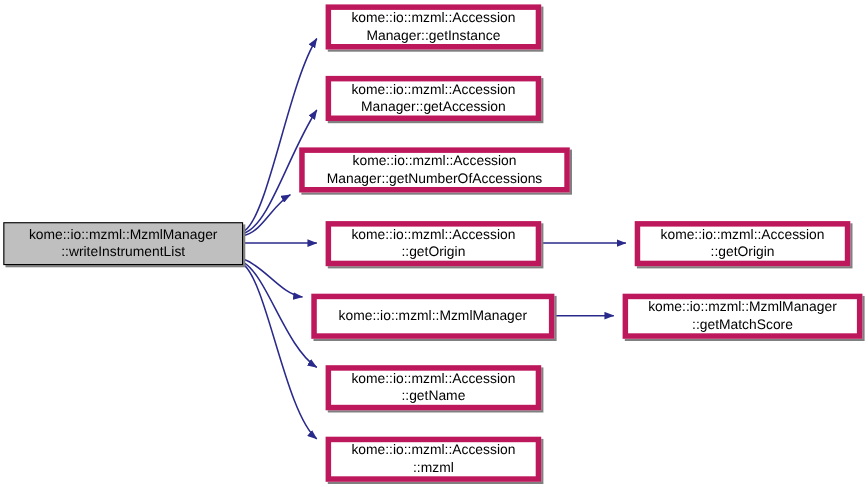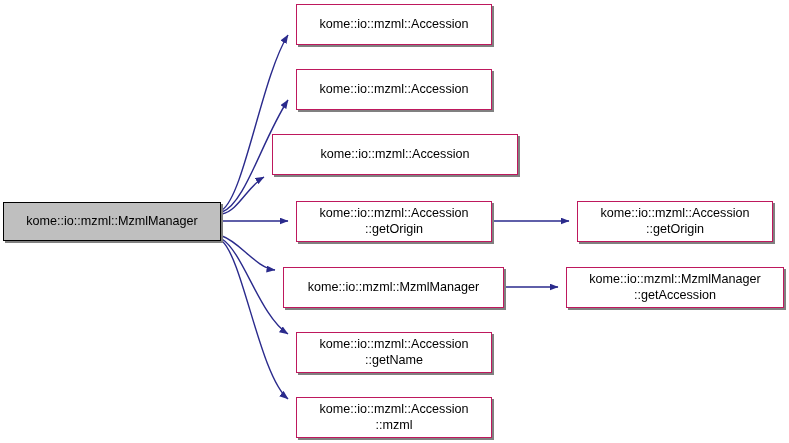--- a/index.html
+++ b/index.html
@@ -19,21 +19,21 @@
     position: absolute;
     left: 0;
     top: 0;
     width: 789px;
     height: 443px;
     pointer-events: none;
   }
   .node {
     position: absolute;
     box-sizing: border-box;
-    border: 1px solid #be185d;
+    border: 5px solid #be185d;
     background: #ffffff;
     box-shadow: 2px 2px 0 0 #808080;
     display: flex;
     flex-direction: column;
     align-items: center;
     justify-content: center;
     text-align: center;
     color: #000000;
     font-size: 12.6px;
     line-height: 15.5px;
@@ -68,29 +68,33 @@
         <path d="M 222,239 C 243,252 260,316 288,334" fill="none" stroke="#2a2a8c" stroke-width="1.4" marker-end="url(#arrowhead)"></path>
         <path d="M 222,241 C 243,259 260,376 288,399" fill="none" stroke="#2a2a8c" stroke-width="1.4" marker-end="url(#arrowhead)"></path>
         <path d="M 493,221 L 569,221" fill="none" stroke="#2a2a8c" stroke-width="1.4" marker-end="url(#arrowhead)"></path>
         <path d="M 505,287 L 558,287" fill="none" stroke="#2a2a8c" stroke-width="1.4" marker-end="url(#arrowhead)"></path>
       </g>
   </svg>
 
   <div id="nodes-group">
       <div class="node current" style="left: 3px; top: 202px; width: 218px; height: 39px;">
         <span class="l1">kome::io::mzml::MzmlManager</span>
+        <span class="l2">::writeInstrumentList</span>
       </div>
       <div class="node" style="left: 296px; top: 4px; width: 196px; height: 41px;">
         <span class="l1">kome::io::mzml::Accession</span>
+        <span class="l2">Manager::getInstance</span>
       </div>
       <div class="node" style="left: 296px; top: 69px; width: 196px; height: 41px;">
         <span class="l1">kome::io::mzml::Accession</span>
+        <span class="l2">Manager::getAccession</span>
       </div>
       <div class="node" style="left: 272px; top: 134px; width: 246px; height: 41px;">
         <span class="l1">kome::io::mzml::Accession</span>
+        <span class="l2">Manager::getNumberOfAccessions</span>
       </div>
       <div class="node" style="left: 296px; top: 201px; width: 196px; height: 41px;">
         <span class="l1">kome::io::mzml::Accession</span>
         <span class="l2">::getOrigin</span>
       </div>
       <div class="node" style="left: 283px; top: 267px; width: 221px; height: 41px;">
         <span class="l1">kome::io::mzml::MzmlManager</span>
       </div>
       <div class="node" style="left: 296px; top: 332px; width: 196px; height: 41px;">
         <span class="l1">kome::io::mzml::Accession</span>
@@ -99,17 +103,17 @@
       <div class="node" style="left: 296px; top: 397px; width: 196px; height: 41px;">
         <span class="l1">kome::io::mzml::Accession</span>
         <span class="l2">::mzml</span>
       </div>
       <div class="node" style="left: 577px; top: 201px; width: 196px; height: 41px;">
         <span class="l1">kome::io::mzml::Accession</span>
         <span class="l2">::getOrigin</span>
       </div>
       <div class="node" style="left: 566px; top: 267px; width: 218px; height: 41px;">
         <span class="l1">kome::io::mzml::MzmlManager</span>
-        <span class="l2">::getAccession</span>
+        <span class="l2">::getMatchScore</span>
       </div>
     </div>
 
 </div>
 
 </body></html>

